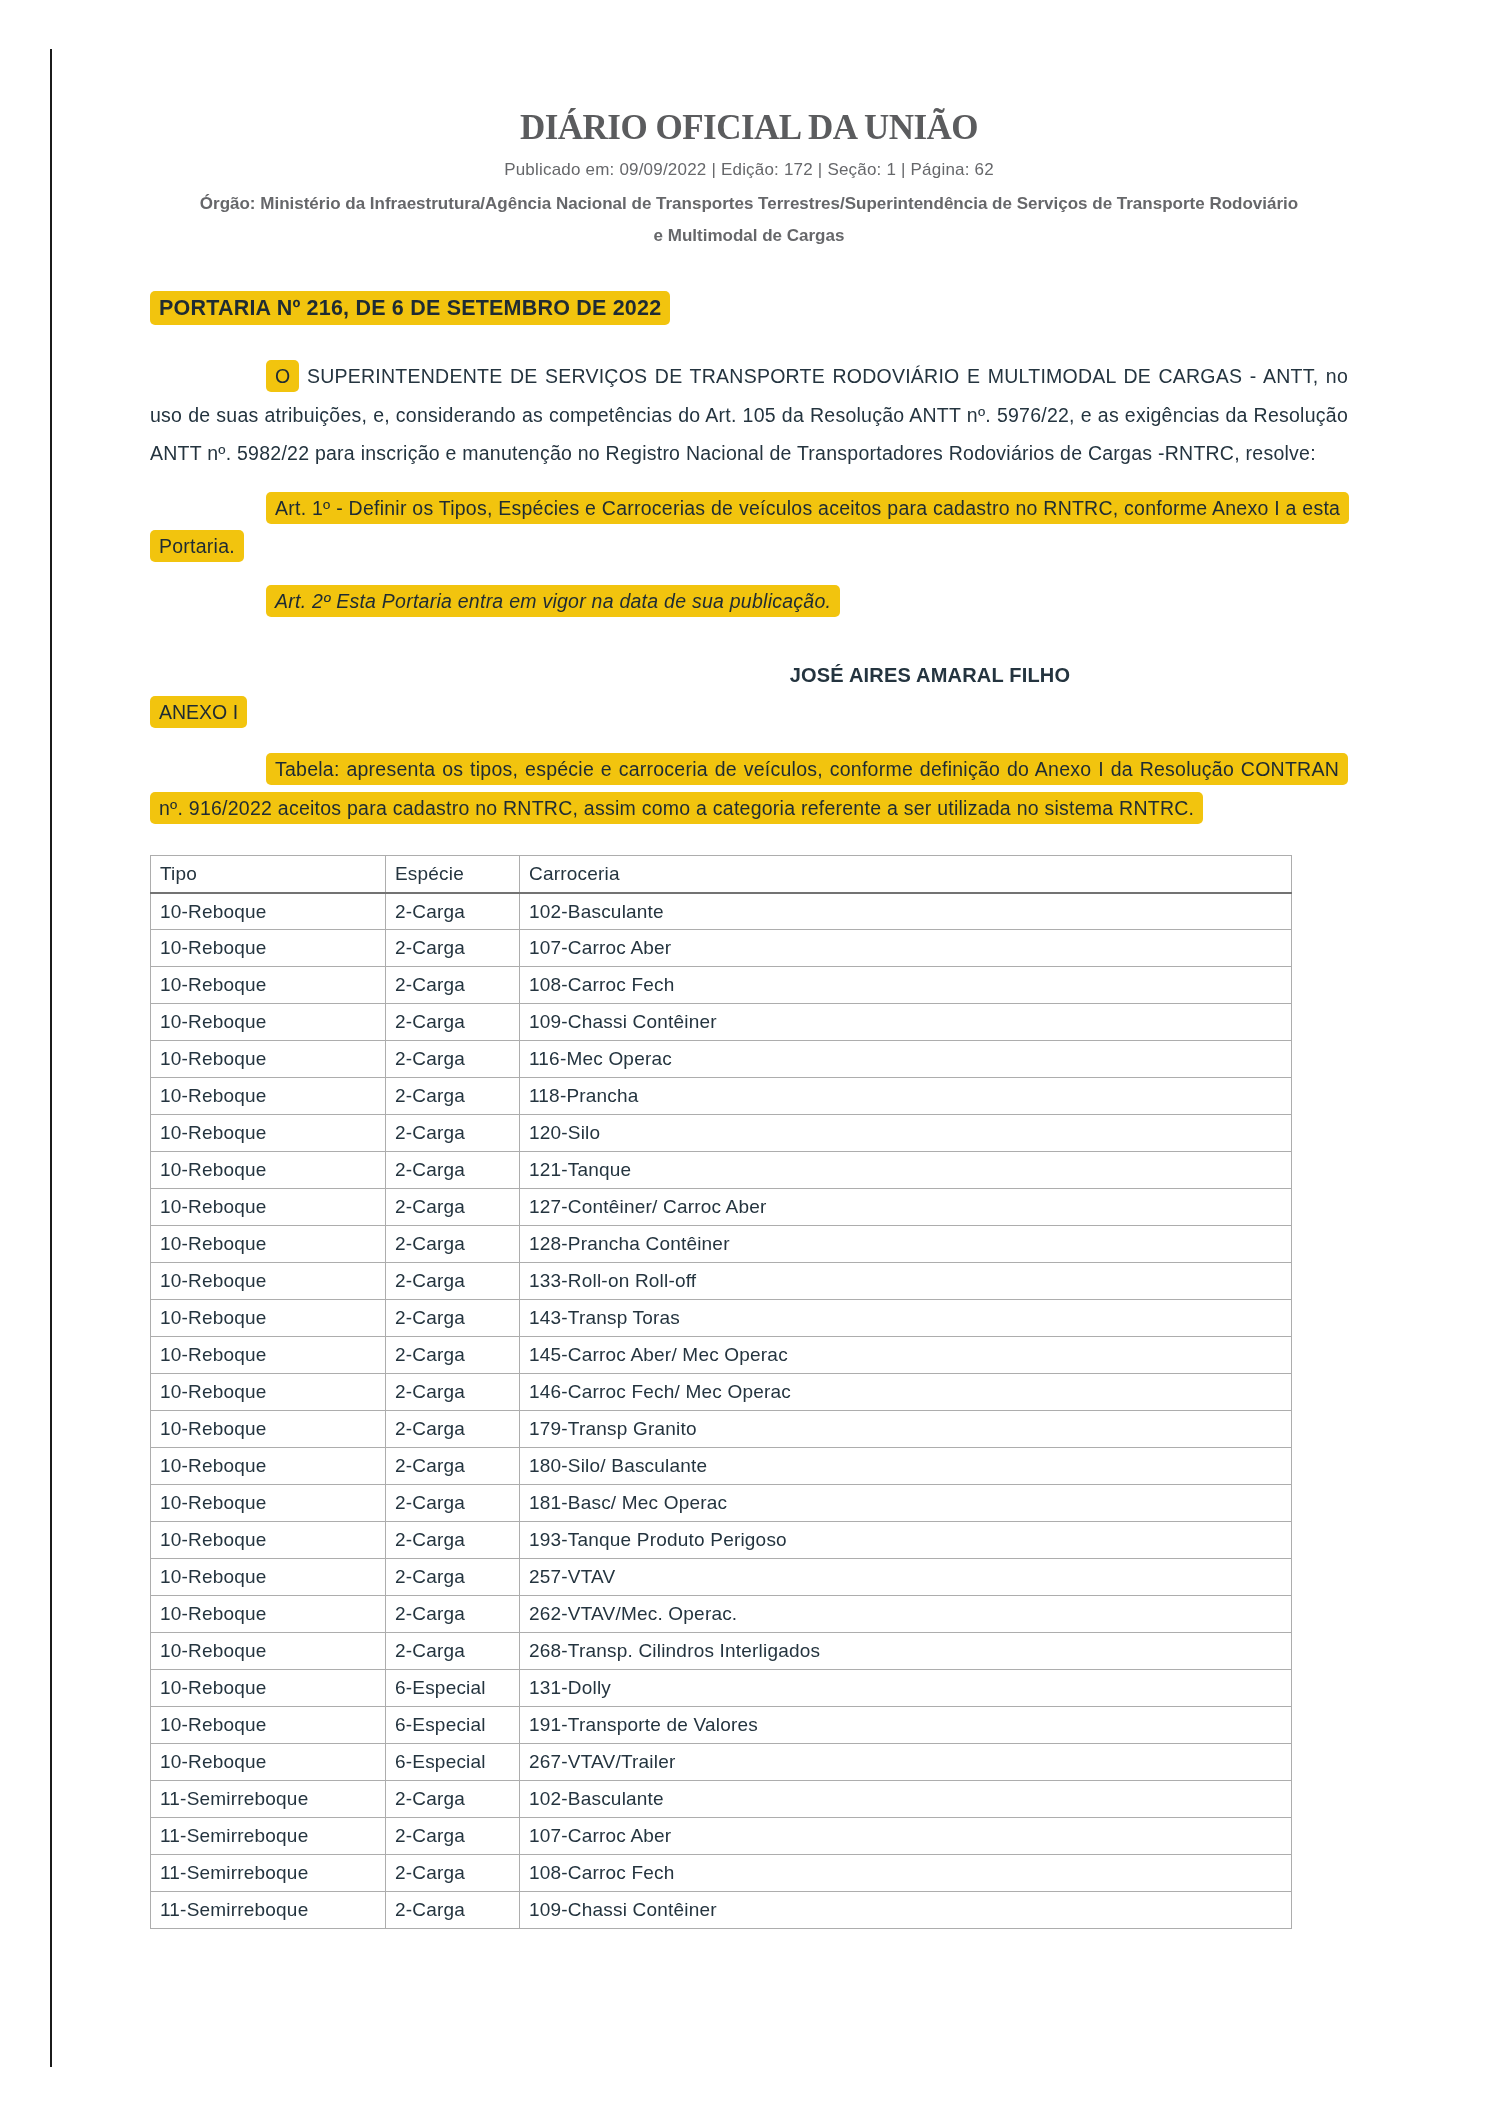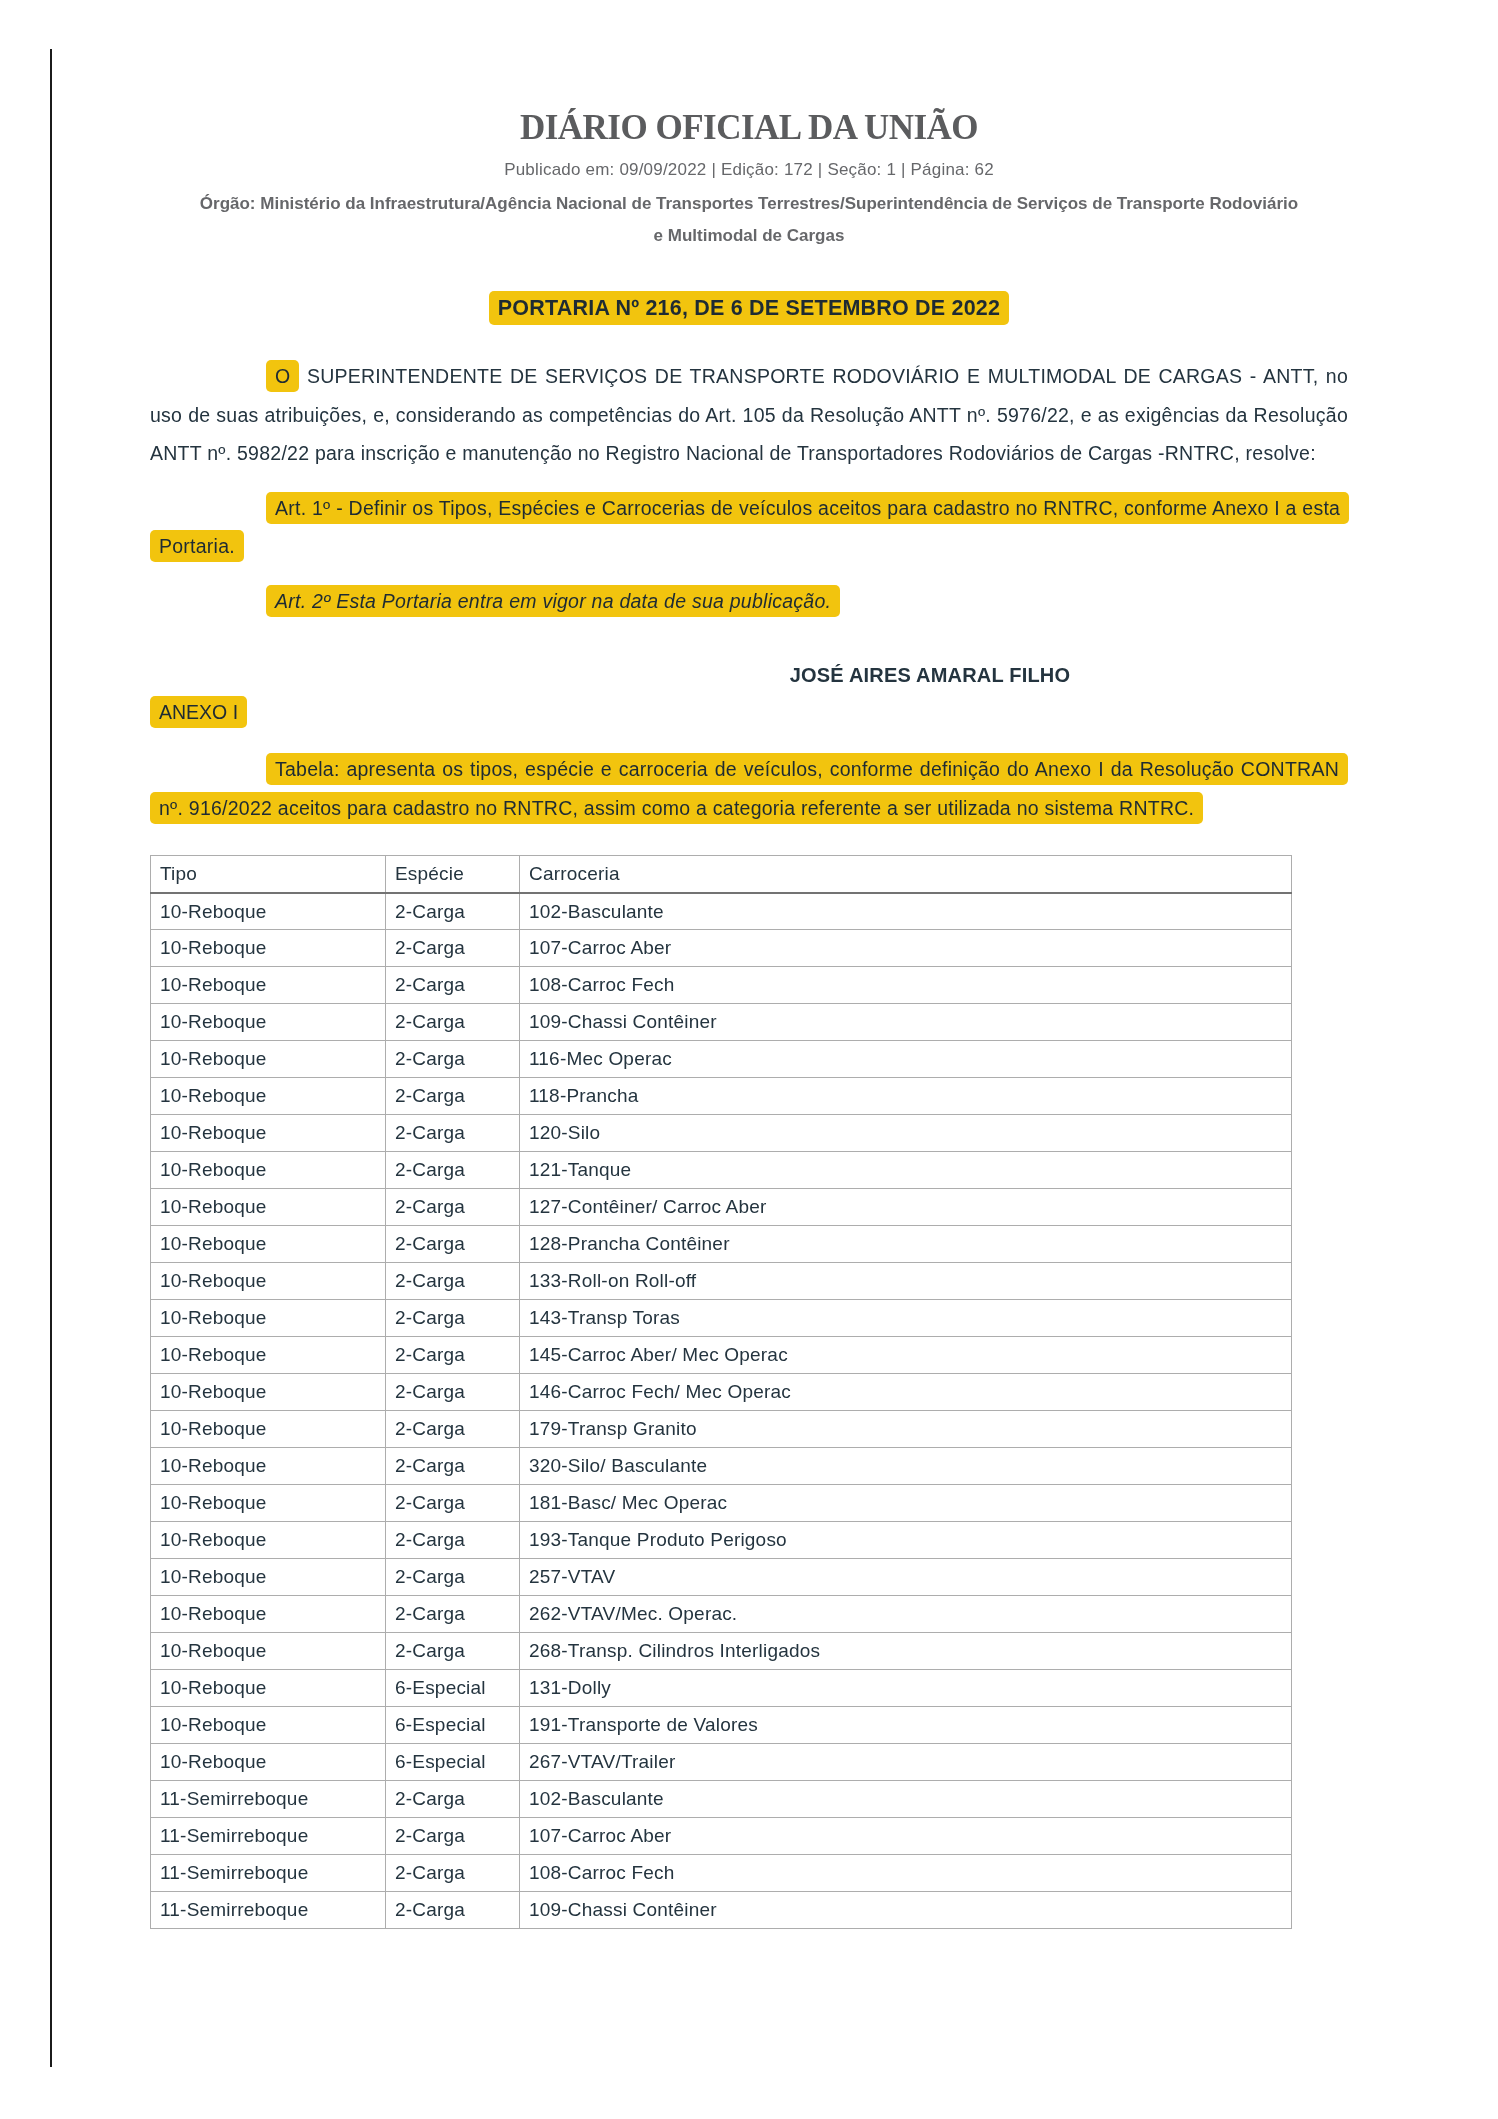--- a/index.html
+++ b/index.html
@@ -51,21 +51,21 @@
   }
   .content{margin-left:150px;width:1198px;}
   .hl{
     background:var(--hl);
     color:#1E2B33;
     padding:5px 9px;
     border-radius:5px;
     -webkit-box-decoration-break:clone;
     box-decoration-break:clone;
   }
-  .portaria-title-wrap{margin-top:44px;text-align:center;}
+  .portaria-title-wrap{margin-top:44px;}
   .title-hl{font-size:21.5px;font-weight:700;letter-spacing:0.2px;}
   .para{
     margin:0;
     font-size:19.5px;
     line-height:38.5px;
     letter-spacing:0.25px;
   }
   .indent{text-indent:116px;}
   .justify{text-align:justify;}
   .opening{margin-top:36px;}
@@ -212,21 +212,21 @@
             <td>146-Carroc Fech/ Mec Operac</td>
           </tr>
           <tr>
             <td>10-Reboque</td>
             <td>2-Carga</td>
             <td>179-Transp Granito</td>
           </tr>
           <tr>
             <td>10-Reboque</td>
             <td>2-Carga</td>
-            <td>320-Silo/ Basculante</td>
+            <td>180-Silo/ Basculante</td>
           </tr>
           <tr>
             <td>10-Reboque</td>
             <td>2-Carga</td>
             <td>181-Basc/ Mec Operac</td>
           </tr>
           <tr>
             <td>10-Reboque</td>
             <td>2-Carga</td>
             <td>193-Tanque Produto Perigoso</td>

